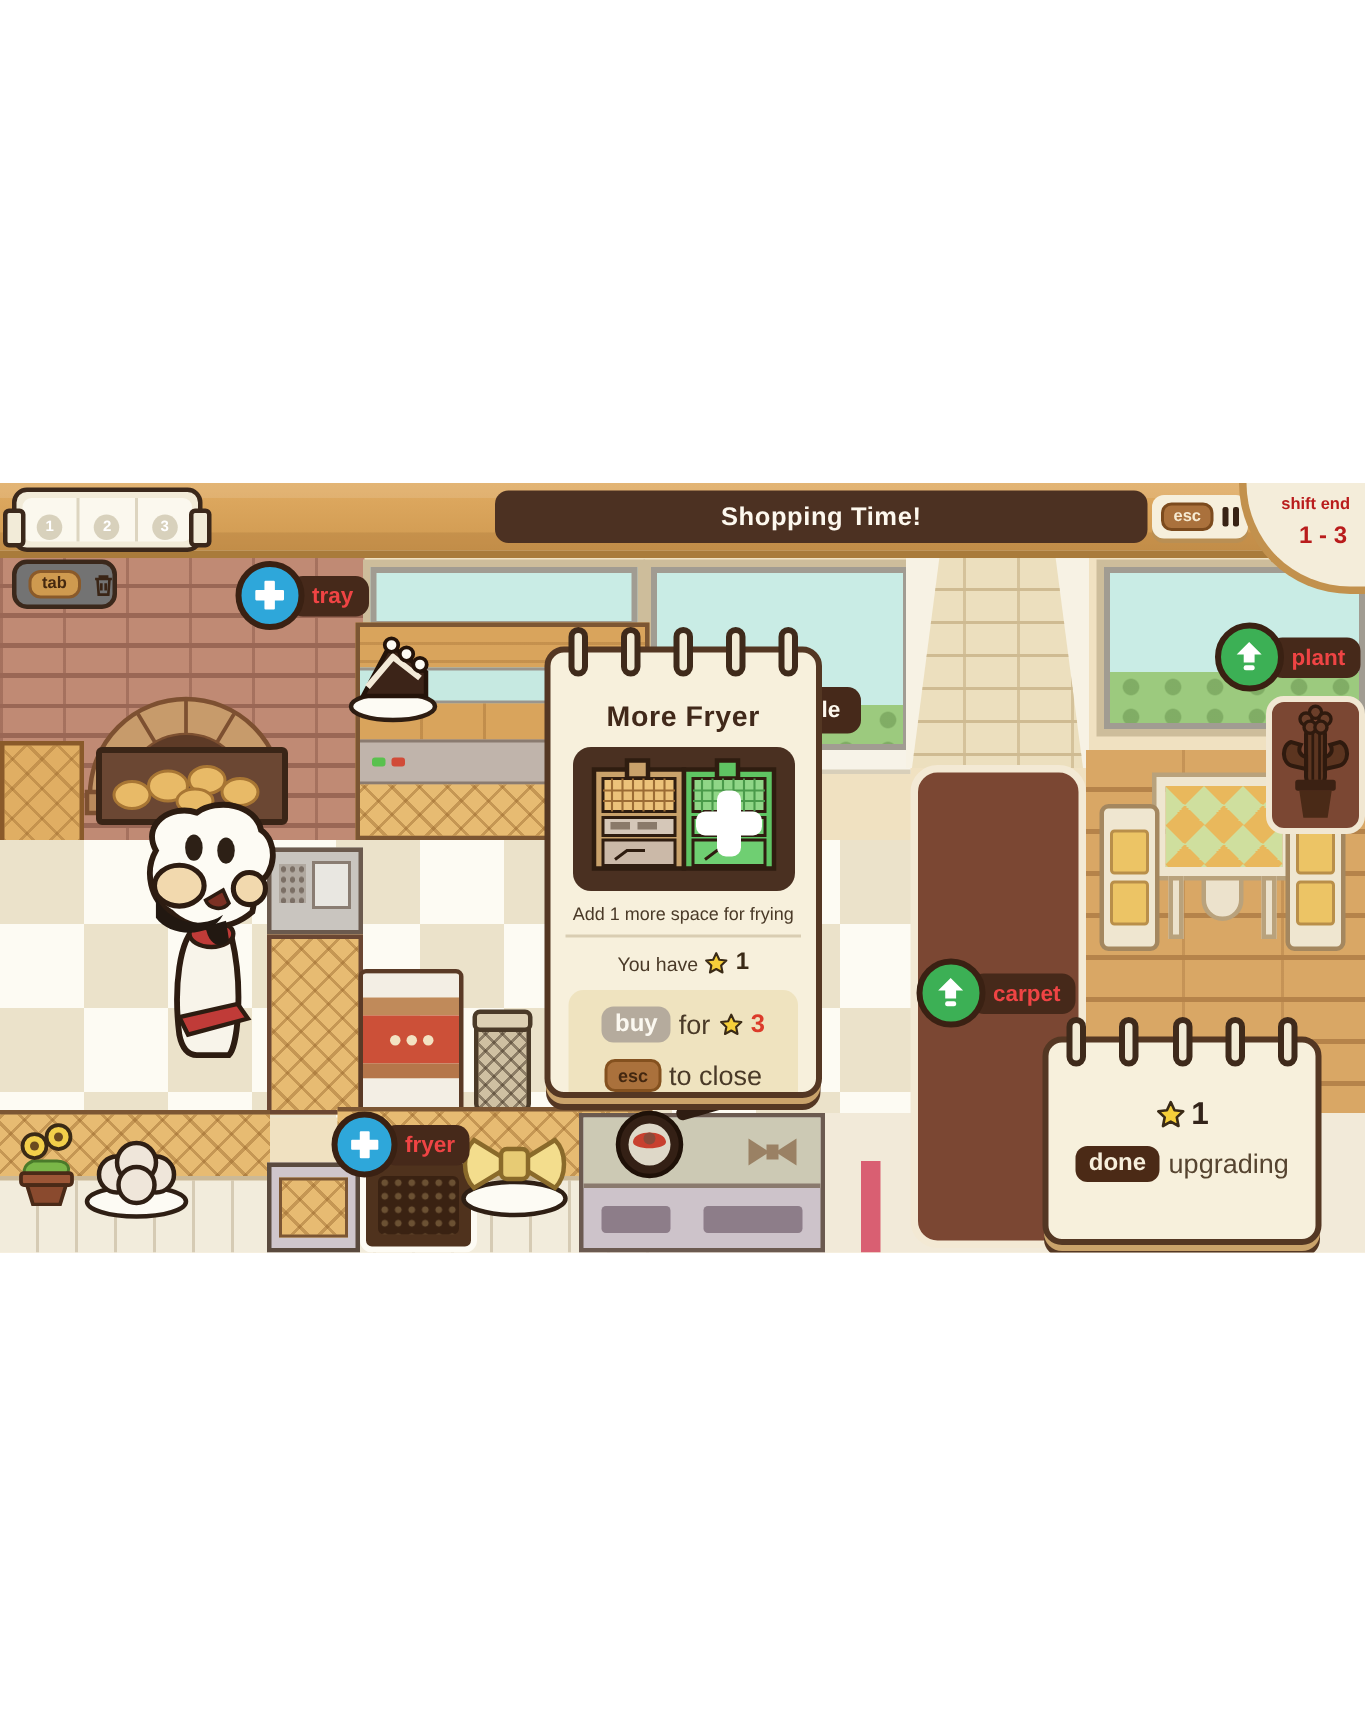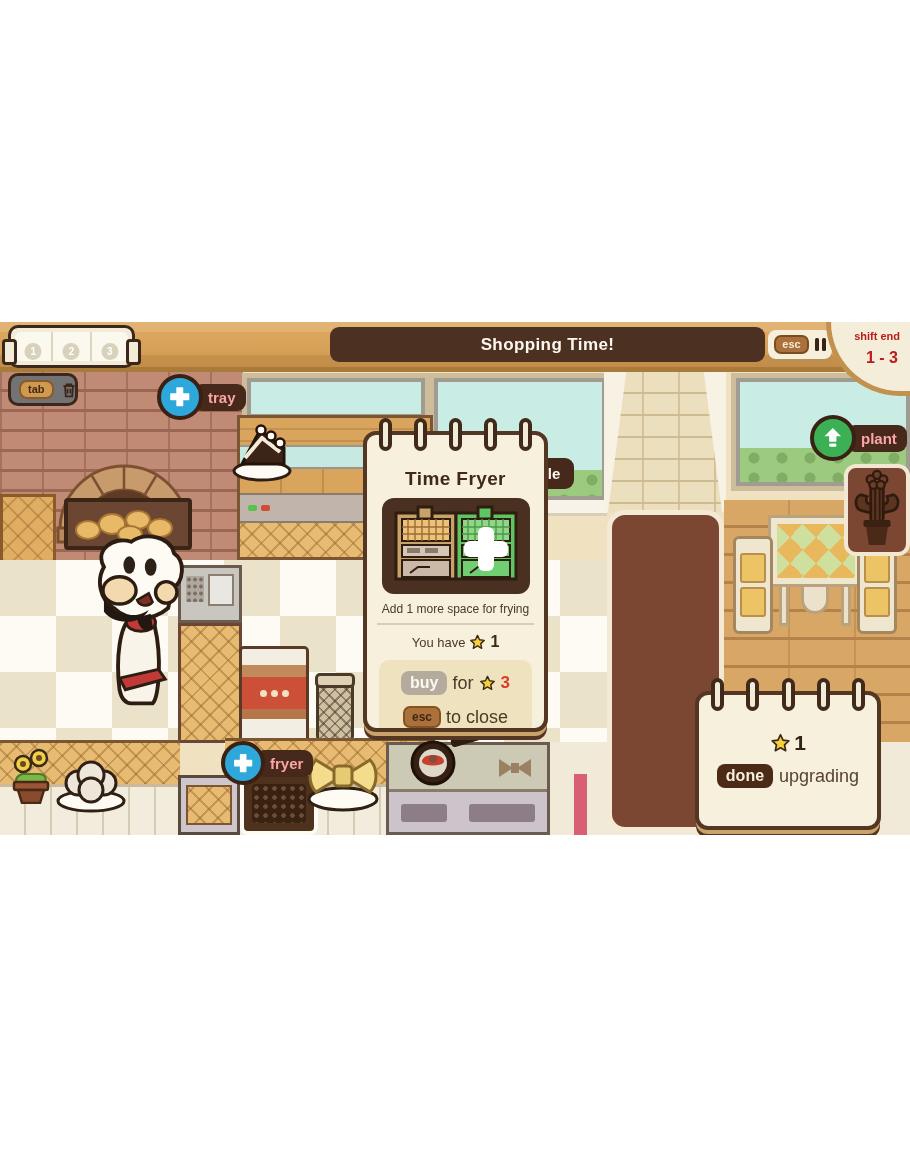--- a/index.html
+++ b/index.html
@@ -59,21 +59,21 @@
   .pill-tab{background:#cf9a4f;border:2px solid #8a5a2a;border-radius:8px;color:#45280f;font-weight:bold;
          font-size:11px;padding:2px 7px;line-height:1;}
 
   
   .tag{display:flex;align-items:center;z-index:15;}
   .bubble{border-radius:50%;border:4px solid #3a2113;display:flex;align-items:center;justify-content:center;z-index:2;
           box-sizing:border-box;}
   .bubble.blue{background:var(--accent_blue);}
   .bubble.green{background:var(--accent_green);}
   .bubble svg{width:62%;height:62%;}
-  .tag .pill{background:#46291a;color:#fca5a5;font-weight:bold;font-size:15px;padding:6px 10px 6px 15px;
+  .tag .pill{background:#46291a;color:#ef4444;font-weight:bold;font-size:15px;padding:6px 10px 6px 15px;
           border-radius:9px;margin-left:-10px;z-index:1;line-height:1;}
   .pill-le{background:#46291a;color:#fdf8ee;font-weight:bold;font-size:15px;border-radius:9px;
           display:flex;align-items:center;justify-content:center;z-index:6;}
 
   
   .pad{position:absolute;left:0;right:0;top:13px;bottom:0;background:#f7f0dc;border:4px solid #543723;
        border-radius:13px;box-shadow:0 5px 0 -1px #caa36b,0 9px 0 -1px #543723;}
   .rings{position:absolute;top:0;left:16px;right:16px;display:flex;justify-content:space-between;z-index:3;}
   .ring{width:13px;height:33px;background:#f2ebd6;border:4px solid #3f2a1b;border-radius:8px;box-sizing:border-box;}
   .popup{z-index:30;}
@@ -403,20 +403,29 @@
     </div>
     <div class="abs tag" style="left:810px;top:93px;z-index:15;">
       <span class="bubble green" style="width:46px;height:46px;">
         <svg viewBox="0 0 24 24">
           <path d="M12 2 L3.5 10.5 h4.8 v5.5 h7.4 v-5.5 h4.8 Z" fill="#fff"></path>
           <rect x="8.3" y="17.8" width="7.4" height="3.4" rx="1.4" fill="#fff"></rect>
         </svg>
       </span>
       <span class="pill">plant</span>
     </div>
+    <div class="abs tag" style="left:611px;top:317px;z-index:15;">
+      <span class="bubble green" style="width:46px;height:46px;">
+        <svg viewBox="0 0 24 24">
+          <path d="M12 2 L3.5 10.5 h4.8 v5.5 h7.4 v-5.5 h4.8 Z" fill="#fff"></path>
+          <rect x="8.3" y="17.8" width="7.4" height="3.4" rx="1.4" fill="#fff"></rect>
+        </svg>
+      </span>
+      <span class="pill">carpet</span>
+    </div>
     <div class="abs pill-le" style="left:534px;top:136px;width:40px;height:31px;">le</div>
 
     <div class="abs note" style="left:695px;top:356px;width:186px;height:152px;">
       <div class="pad">
         <div class="note-star-row">
           <svg class="star-md" viewBox="0 0 24 24">
             <path d="M12 2 l2.9 6.2 6.6 .8 -4.9 4.6 1.3 6.6 -5.9 -3.3 -5.9 3.3 1.3 -6.6 L2.5 9 l6.6 -.8 Z" style="fill:var(--star_yellow)" stroke="#3a2a16" stroke-width="2" stroke-linejoin="round"></path>
           </svg>
           <span class="note-star-count">1</span>
         </div>
@@ -429,21 +438,21 @@
         <span class="ring"></span>
         <span class="ring"></span>
         <span class="ring"></span>
         <span class="ring"></span>
         <span class="ring"></span>
       </div>
     </div>
 
     <div class="abs popup" style="left:363px;top:96px;width:185px;height:314px;">
       <div class="pad">
-        <div class="popup-title">Time Fryer</div>
+        <div class="popup-title">More Fryer</div>
         <div class="popup-img">
           <svg viewBox="0 0 132 82" width="132" height="82">
             <rect x="6" y="8" width="60" height="66" fill="#c9a26b" stroke="#2f1d10" stroke-width="3"></rect>
             <rect x="28" y="2" width="14" height="12" fill="#c9a26b" stroke="#2f1d10" stroke-width="3"></rect>
             <rect x="12" y="14" width="48" height="22" fill="#ecc27a" stroke="#2f1d10" stroke-width="2"></rect>
             <path d="M18 14 v22 M25 14 v22 M32 14 v22 M39 14 v22 M46 14 v22 M53 14 v22 M12 22 h48 M12 29 h48" stroke="#9c6c34" stroke-width="1.4"></path>
             <rect x="12" y="40" width="48" height="12" fill="#d5c7b8" stroke="#2f1d10" stroke-width="2"></rect>
             <rect x="17" y="43" width="13" height="5" fill="#8a7a6a"></rect>
               <rect x="35" y="43" width="13" height="5" fill="#8a7a6a"></rect>
             <rect x="12" y="55" width="48" height="17" fill="#cbb9a8" stroke="#2f1d10" stroke-width="2"></rect>

